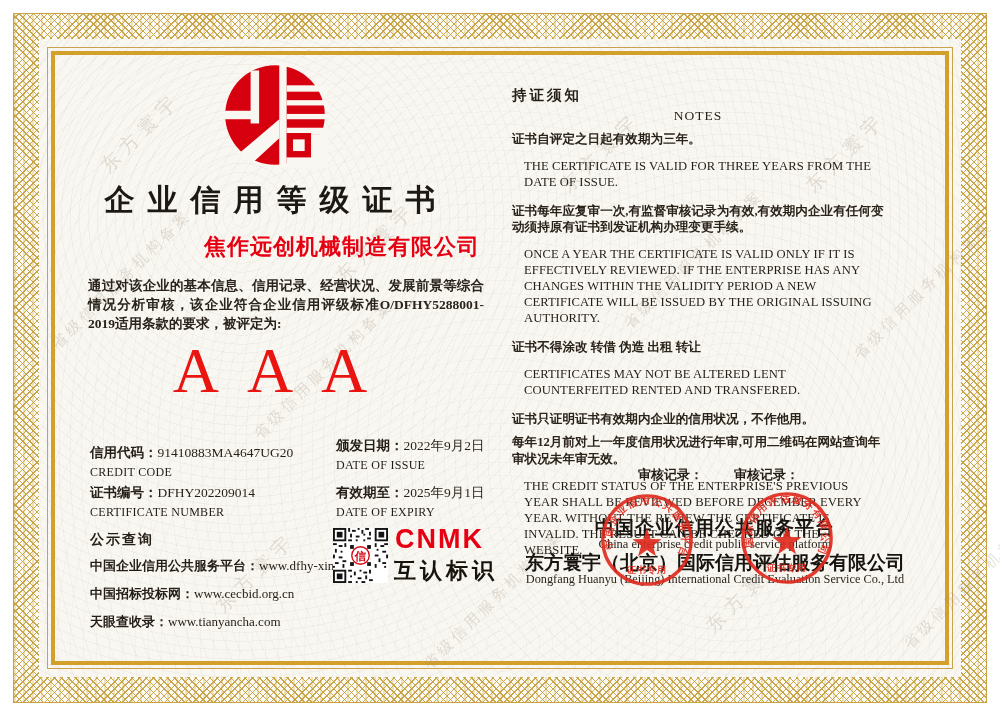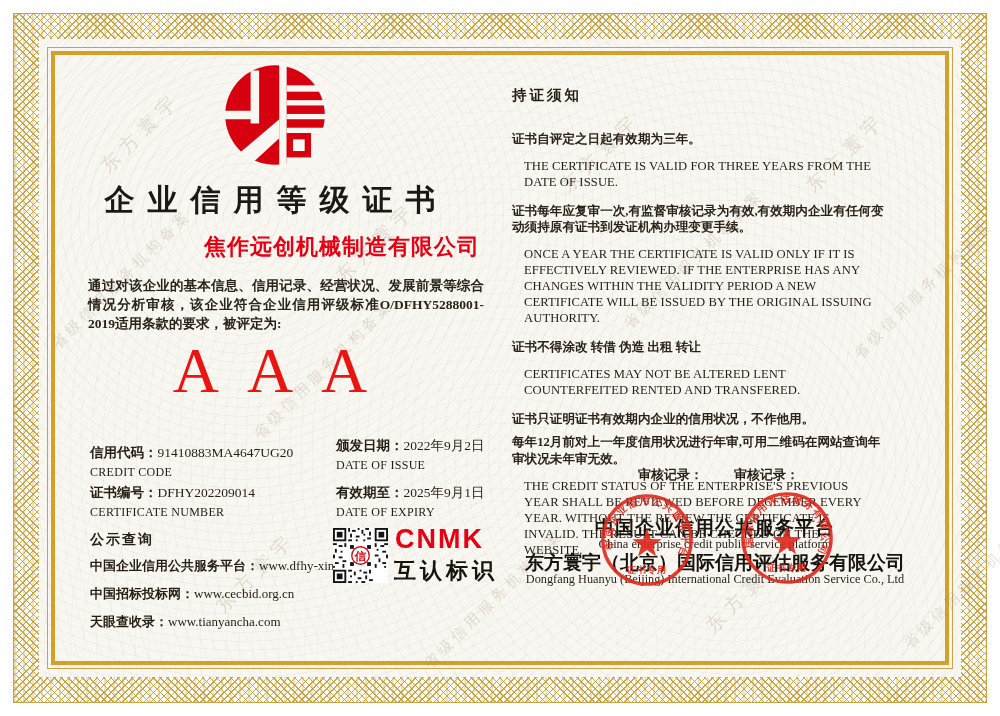--- a/index.html
+++ b/index.html
@@ -208,20 +208,21 @@
           <rect x="9" y="18" width="2" height="2"></rect>
           <rect x="18" y="18" width="2" height="2"></rect>
       </g>
       <circle cx="14.5" cy="14.5" r="4.6" fill="#fff" stroke="#d7000f" stroke-width="0.7"></circle>
       <text x="14.5" y="16.7" font-size="6" fill="#d7000f" text-anchor="middle" font-weight="700">信</text>
     </svg>
     <div class="abs cnmk">CNMK</div>
     <div class="abs cnmk-sub">互认标识</div>
 
     <div class="abs notes-cn">持证须知</div>
+    <div class="abs notes-en">NOTES</div>
 
     <div class="abs notes">
       <div class="note-item">
         <p class="cn">证书自评定之日起有效期为三年。</p>
         <p class="en">THE CERTIFICATE IS VALID FOR THREE YEARS FROM THE DATE OF ISSUE.</p>
       </div>
       <div class="note-item">
         <p class="cn">证书每年应复审一次,有监督审核记录为有效,有效期内企业有任何变动须持原有证书到发证机构办理变更手续。</p>
         <p class="en">ONCE A YEAR THE CERTIFICATE IS VALID ONLY IF IT IS EFFECTIVELY REVIEWED. IF THE ENTERPRISE HAS ANY CHANGES WITHIN THE VALIDITY PERIOD A NEW CERTIFICATE WILL BE ISSUED BY THE ORIGINAL ISSUING AUTHORITY.</p>
       </div>

